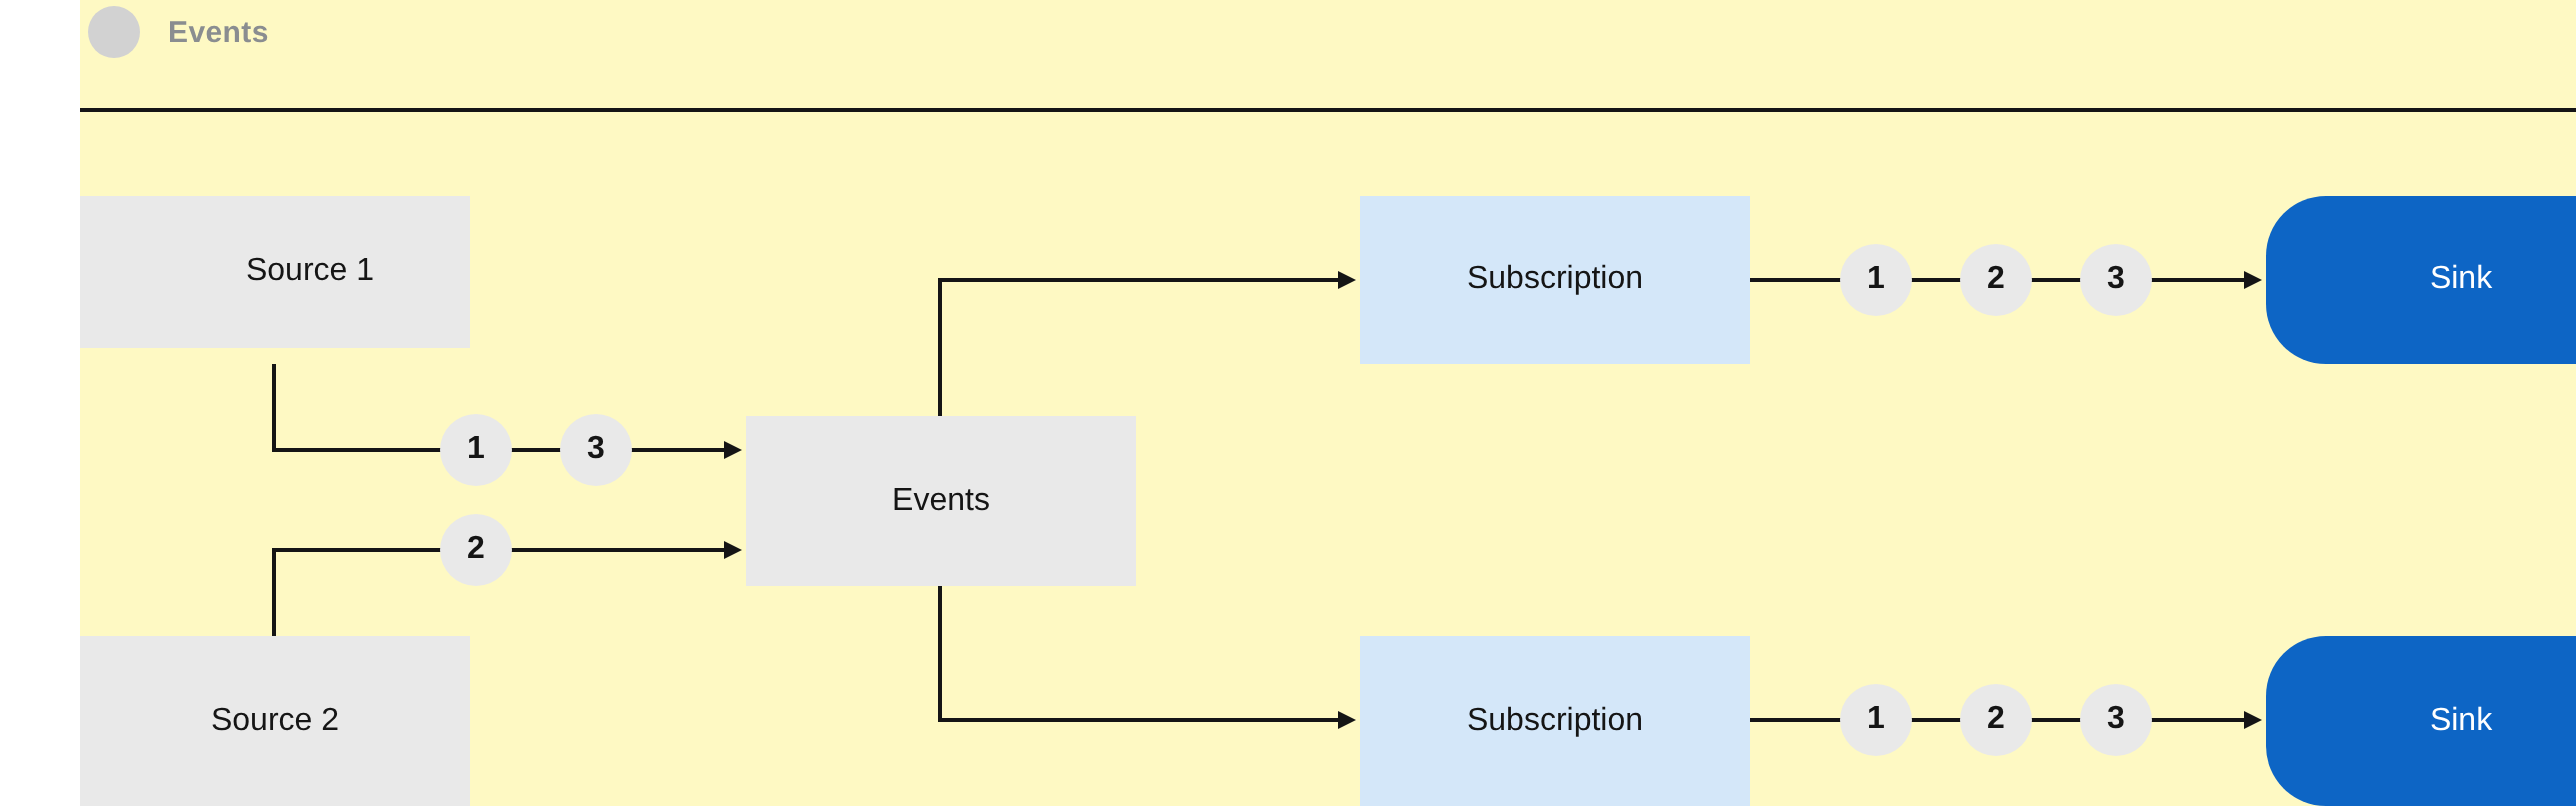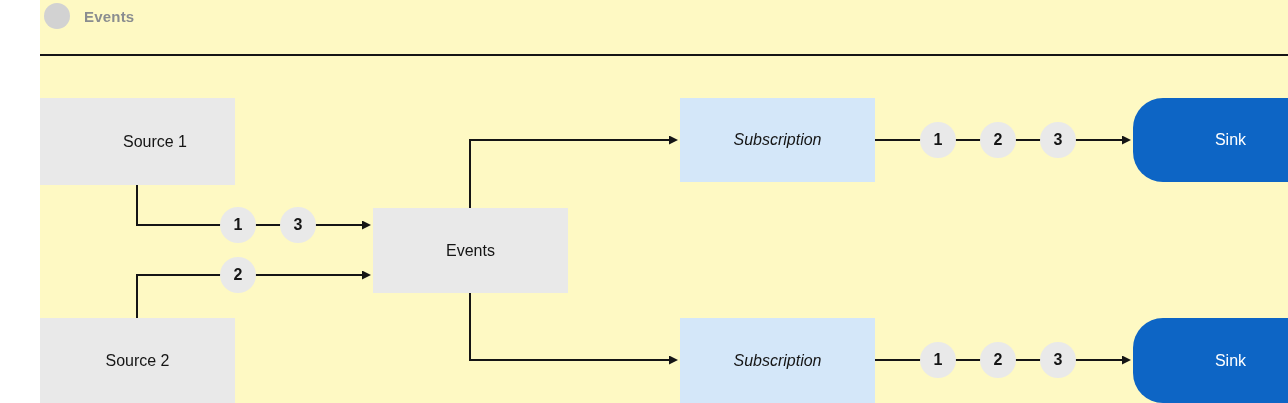--- a/index.html
+++ b/index.html
@@ -54,23 +54,23 @@
   
   .box{
     position:absolute;
     display:flex;
     align-items:center;
     justify-content:center;
     font-size:16px;
     color:var(--text);
   }
   .box.gray{background:var(--box-gray);}
-  .box.lightblue{background:var(--box-light-blue);font-style:italic;}
+  .box.lightblue{background:var(--box-light-blue);}
   .box.blue{background:var(--box-blue);color:#ffffff;border-radius:30px;}
-  .source1{left:0;top:98px;width:195px;height:87px;padding-left:35px;}
+  .source1{left:0;top:98px;width:195px;height:76px;padding-left:35px;}
   .source2{left:0;top:318px;width:195px;height:85px;}
   .channel{left:333px;top:208px;width:195px;height:85px;}
   .sub-top{left:640px;top:98px;width:195px;height:84px;}
   .sub-bottom{left:640px;top:318px;width:195px;height:85px;}
   .sink-top{left:1093px;top:98px;width:195px;height:84px;}
   .sink-bottom{left:1093px;top:318px;width:195px;height:85px;}
   
   .wires{
     position:absolute;
     left:0;top:0;

